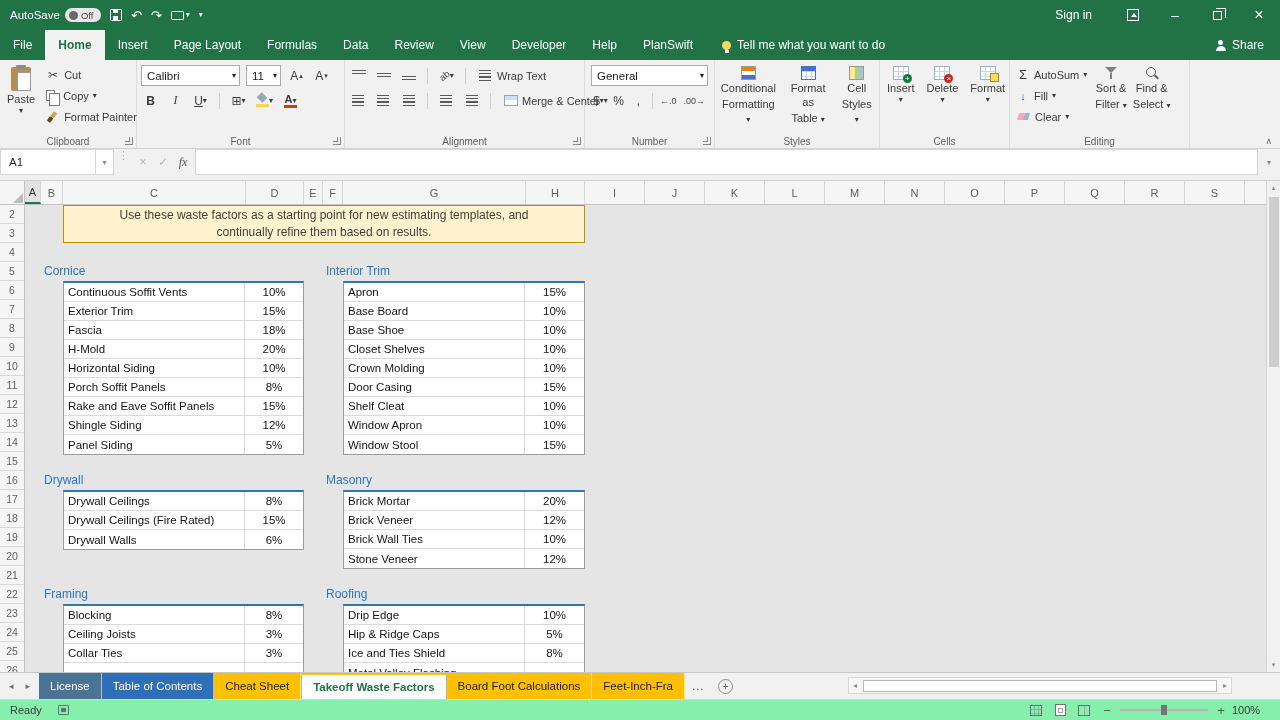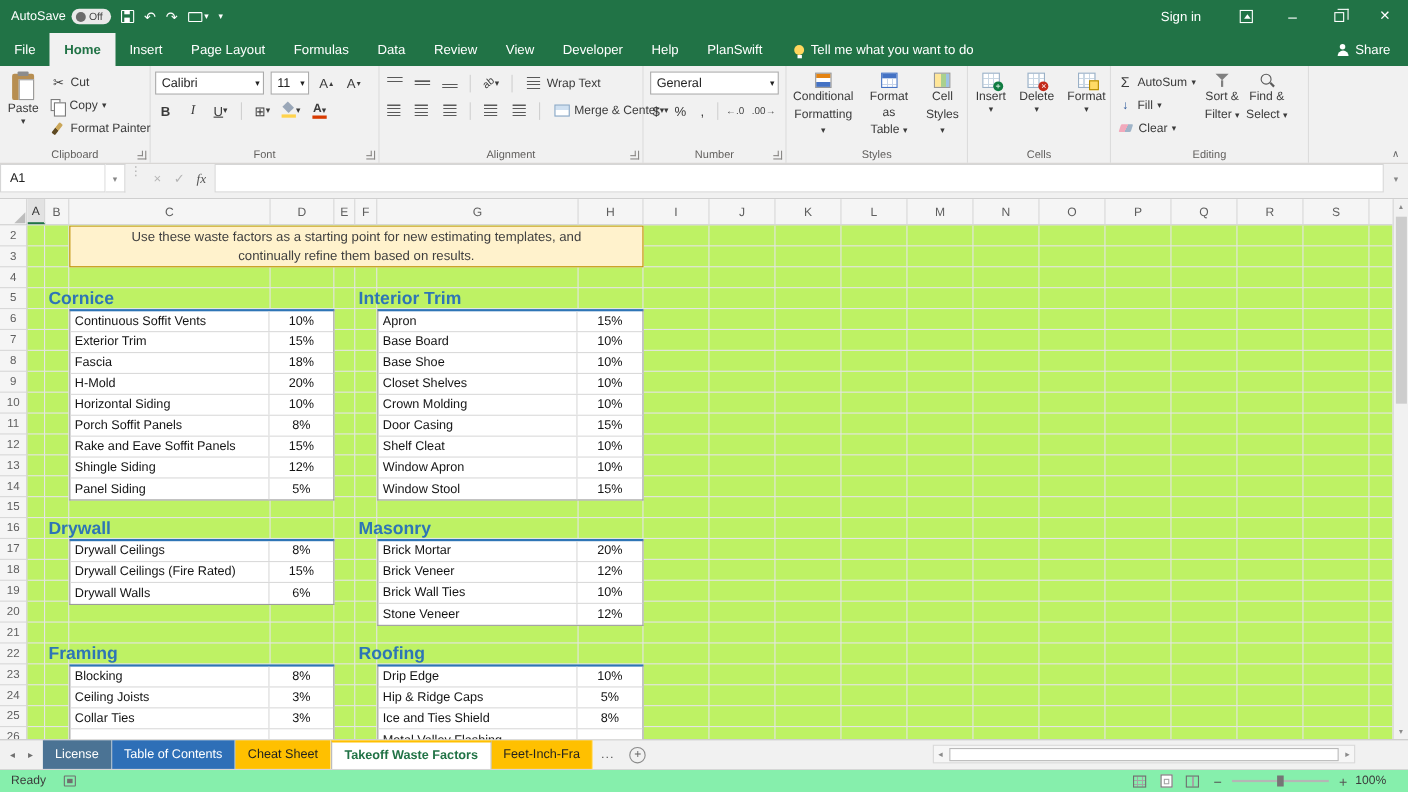--- a/index.html
+++ b/index.html
@@ -120,25 +120,25 @@
 
 .sheet-area{position:relative;height:491px;background:#fff}
 .corner{position:absolute;left:0;top:0;width:25px;height:24px;background:#f5f5f5;border-right:1px solid #c3c3c3;border-bottom:1px solid #c3c3c3}
 .corner::after{content:"";position:absolute;right:1px;bottom:1px;border-left:10px solid transparent;border-bottom:10px solid #bdbdbd}
 .col-headers{position:absolute;left:25px;top:0;right:14px;height:24px;display:flex;background:#f5f5f5;border-bottom:1px solid #c3c3c3;overflow:hidden}
 .col-h{height:100%;border-right:1px solid #d8d8d8;display:flex;align-items:center;justify-content:center;font-size:11px;color:#5f5f5f;flex:none}
 .col-h.selected{background:#e2e2e2;border-bottom:2px solid #217346;color:#333}
 .col-h.filler{flex:1;border-right:none}
 .row-headers{position:absolute;left:0;top:24px;bottom:0;width:25px;background:#f5f5f5;border-right:1px solid #c3c3c3;overflow:hidden}
 .row-h{height:19px;display:flex;align-items:center;justify-content:center;font-size:10.5px;color:#5f5f5f;border-bottom:1px solid #d8d8d8}
-.cells{position:absolute;left:25px;top:24px;right:14px;bottom:0;overflow:hidden;background:#bef264}
+.cells{position:absolute;left:25px;top:24px;right:14px;bottom:0;overflow:hidden;background:#e5e5e5}
 .gl-v{position:absolute;top:0;bottom:0;width:1px;background:#e4e4e4}
 .gl-h{position:absolute;left:0;right:0;height:1px;background:#e4e4e4}
 .note{position:absolute;background:#fff2cc;border:1px solid #bf9000;display:flex;align-items:center;justify-content:center;text-align:center;font-size:12px;line-height:1.45;color:#3f3f3f;padding:0 26px;z-index:2}
-.sec-label{position:absolute;height:19px;line-height:19px;font-weight:bold;color:#2e75b6;font-size:16px;z-index:2;white-space:nowrap}
+.sec-label{position:absolute;height:19px;line-height:19px;font-weight:normal;color:#2e75b6;font-size:12px;z-index:2;white-space:nowrap}
 .wf-table{position:absolute;background:#fff;border:1px solid #9c9c9c;border-top:2px solid #2e75b6;z-index:2}
 .wf-row{display:flex;height:19px;border-bottom:1px solid #dadada}
 .wf-row:last-child{border-bottom:none}
 .wf-name{flex:1;display:flex;align-items:center;padding-left:4px;font-size:11.5px;color:#141414;border-right:1px solid #dadada;white-space:nowrap;overflow:hidden}
 .wf-pct{display:flex;align-items:center;justify-content:center;font-size:11.5px;color:#141414;flex:none}
 .v-scrollbar{position:absolute;right:0;top:0;bottom:0;width:14px;background:#f1f1f1;border-left:1px solid #d4d4d4;display:flex;flex-direction:column;align-items:center}
 .vs-up,.vs-down{height:14px;width:100%;display:flex;align-items:center;justify-content:center;color:#8a8a8a;font-size:7px}
 .vs-down{margin-top:auto}
 .vs-thumb{width:10px;height:170px;background:#cdcdcd;margin-top:2px}
 
@@ -717,20 +717,21 @@
 <div class="sheet-bar">
   <div class="tab-nav">
     <span>◂</span>
     <span>▸</span>
   </div>
   <div class="sheet-tab-list">
       <div class="sheet-tab" style="background: rgb(75, 115, 148); color: rgb(255, 255, 255);">License</div>
       <div class="sheet-tab" style="background: rgb(46, 111, 183); color: rgb(255, 255, 255);">Table of Contents</div>
       <div class="sheet-tab" style="background: rgb(255, 192, 0); color: rgb(31, 31, 31);">Cheat Sheet</div>
       <div class="sheet-tab active">Takeoff Waste Factors</div>
+      <div class="sheet-tab" style="background: rgb(255, 192, 0); color: rgb(31, 31, 31);">Board Foot Calculations</div>
       <div class="sheet-tab" style="background: rgb(255, 192, 0); color: rgb(31, 31, 31);">Feet-Inch-Fra</div>
     </div>
   <div class="tab-overflow">...</div>
   <div class="add-sheet">
       <span class="circle">+</span>
     </div>
   <div class="h-scroll">
     <span class="hs-arrow">◂</span>
     <span class="hs-thumb"></span>
     <span class="hs-arrow">▸</span>

